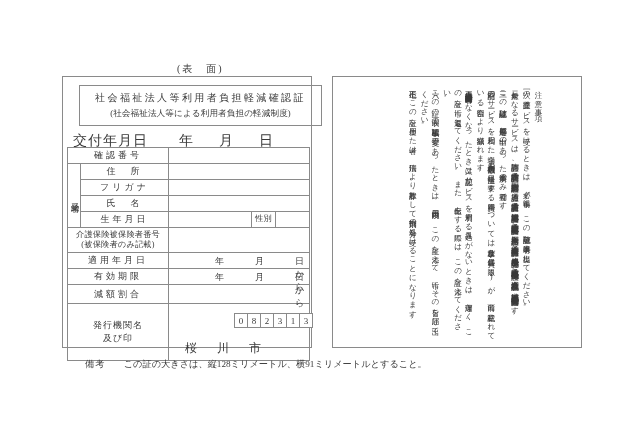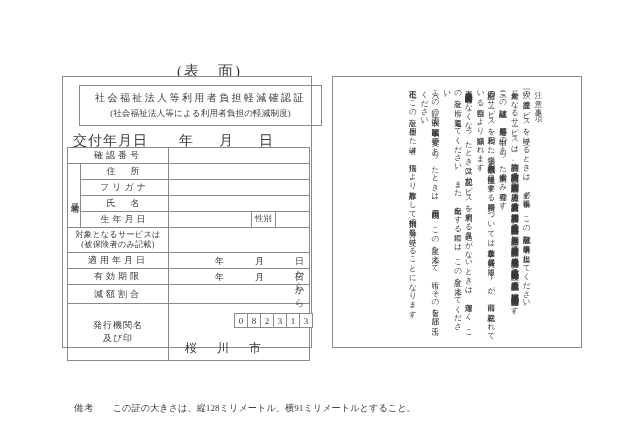--- a/index.html
+++ b/index.html
@@ -26,21 +26,21 @@
     left: 57px;
     top: 48px;
     font-size: 9.5px;
     letter-spacing: 0.2px;
     white-space: nowrap;
   }
 
   
   .side-caption {
     position: absolute;
-    font-size: 15px;
+    font-size: 10px;
     letter-spacing: 2px;
     white-space: nowrap;
     padding-left: 17px;
   }
   .caption-front { left: 160px; top: 62px; }
   .caption-back  { left: 430px; top: 80px; }
 
   
   .card {
     position: absolute;
@@ -222,25 +222,24 @@
   }
   .note-item.first { margin-right: 28px; }
   .note-num {
     writing-mode: vertical-rl;
     text-orientation: upright;
   }
 
   
   .remark {
     position: absolute;
-    left: 74px;
+    left: 85px;
     top: 358px;
     font-size: 9.2px;
     white-space: nowrap;
-    margin-top: 44px;
   }
   .remark .rk-label { letter-spacing: 1px; }
   .remark .rk-text { margin-left: 16px; }
 </style>
 </head>
 <body>
 
 <div class="page">
 
 
@@ -288,21 +287,21 @@
           <td class="blank-cell" colspan="3"></td>
         </tr>
         <tr>
           <td class="lbl">生年月日</td>
           <td class="blank-cell"></td>
           <td class="lbl-tight">性別</td>
           <td class="blank-cell"></td>
         </tr>
         <tr>
           <td class="lbl-tight" colspan="2" style="height:24px">
-            <div>対象となるサービスは</div>
+            <div>介護保険被保険者番号</div>
             <div>(被保険者のみ記載)</div>
           </td>
           <td class="blank-cell" colspan="3"></td>
         </tr>
         <tr>
           <td class="lbl" colspan="2">適用年月日</td>
           <td class="ymd" colspan="3">
             <i class="y">年</i>
             <i class="m">月</i>
             <i class="d">日から</i>

